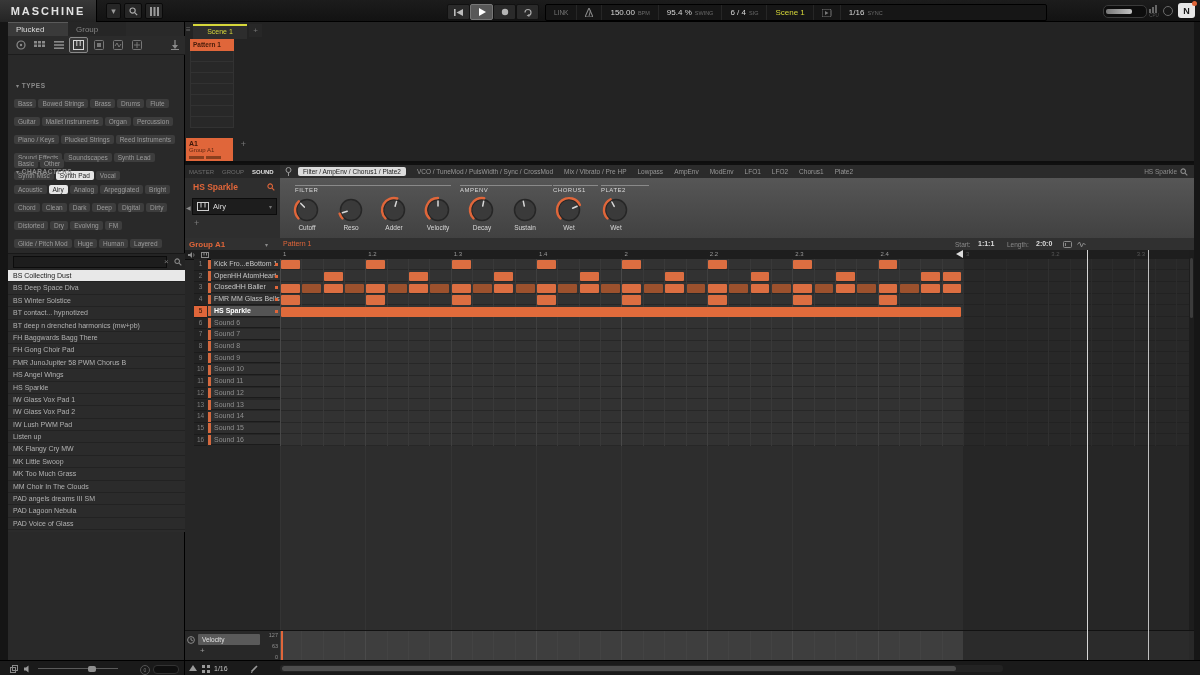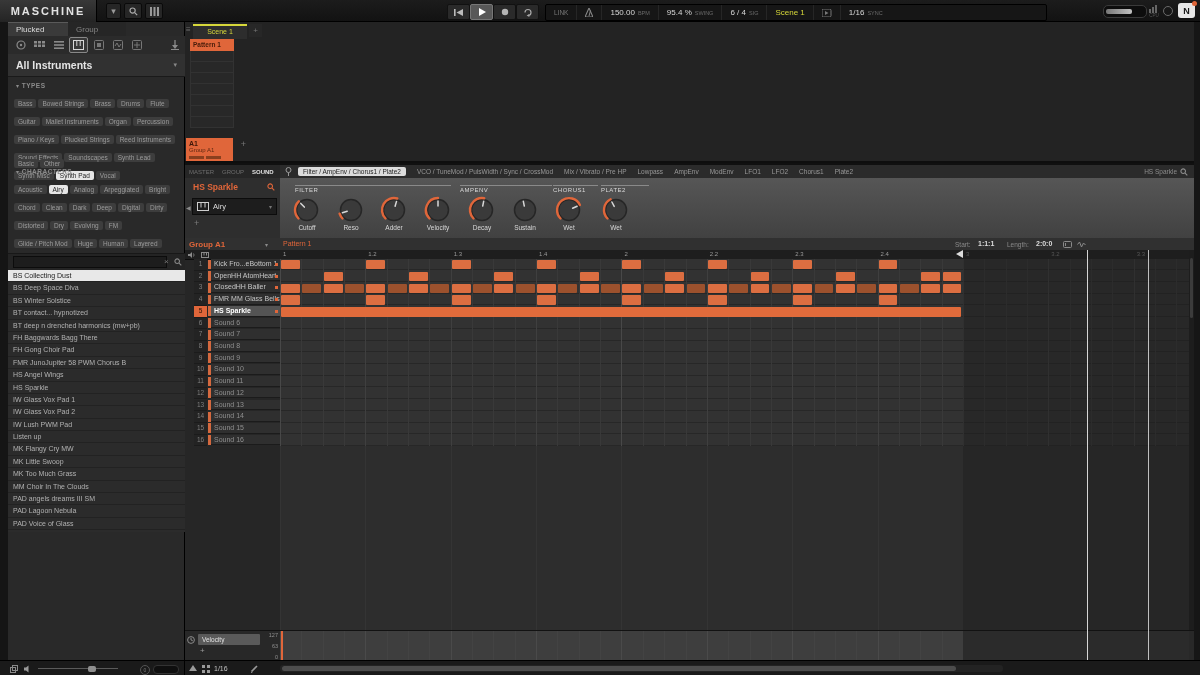--- a/index.html
+++ b/index.html
@@ -243,24 +243,20 @@
       </div>
     <div class="bico" style="margin-left:auto;margin-right:6px;">
         <svg width="10" height="10" viewBox="0 0 10 10">
           <line x1="5" y1="0" x2="5" y2="6" stroke="#8a8a8a" stroke-width="1.3"></line>
           <polygon points="2,5 8,5 5,9" fill="#8a8a8a"></polygon>
           <rect x="1" y="9" width="8" height="1.2" fill="#8a8a8a"></rect>
         </svg>
       </div>
   </div>
 
-  <div class="abs" style="left:0;top:32px;width:177px;height:22px;background:#313131;border-bottom:1px solid #1a1a1a;display:flex;align-items:center;">
-    <span style="color:#e4e4e4;font-weight:bold;font-size:10.5px;padding-left:8px;">All Instruments</span>
-    <span style="margin-left:auto;margin-right:8px;color:#888;font-size:7px;">▾</span>
-  </div>
 
   <div class="txt sec-head" style="left:8px;top:60px;"><span class="chev">▾ </span><span>TYPES</span></div>
   <div class="abs" style="left:5px;top:70px;width:167px;" id="types-tags"><div class="tag">Bass</div><div class="tag">Bowed Strings</div><div class="tag">Brass</div><div class="tag">Drums</div><div class="tag">Flute</div><div class="tag">Guitar</div><div class="tag">Mallet Instruments</div><div class="tag">Organ</div><div class="tag">Percussion</div><div class="tag">Piano / Keys</div><div class="tag">Plucked Strings</div><div class="tag">Reed Instruments</div><div class="tag">Sound Effects</div><div class="tag">Soundscapes</div><div class="tag">Synth Lead</div><div class="tag">Synth Misc</div><div class="tag sel">Synth Pad</div><div class="tag">Vocal</div></div>
   <div class="abs" style="left:5px;top:130px;width:167px;" id="types-extra"><div class="tag">Basic</div><div class="tag">Other</div></div>
 
   <div class="txt sec-head" style="left:8px;top:146px;"><span class="chev">▾ </span><span>CHARACTERS</span></div>
   <div class="abs" style="left:5px;top:156px;width:167px;" id="chars-tags"><div class="tag">Acoustic</div><div class="tag sel">Airy</div><div class="tag">Analog</div><div class="tag">Arpeggiated</div><div class="tag">Bright</div><div class="tag">Chord</div><div class="tag">Clean</div><div class="tag">Dark</div><div class="tag">Deep</div><div class="tag">Digital</div><div class="tag">Dirty</div><div class="tag">Distorted</div><div class="tag">Dry</div><div class="tag">Evolving</div><div class="tag">FM</div><div class="tag">Glide / Pitch Mod</div><div class="tag">Huge</div><div class="tag">Human</div><div class="tag">Layered</div><div class="tag">Lead</div><div class="tag">Lo-Fi</div><div class="tag">Long Release</div><div class="tag">Melodic</div><div class="tag">Monophonic</div><div class="tag">Percussive</div><div class="tag">Poly Aftertouch</div><div class="tag">Processed</div><div class="tag">Riser</div><div class="tag">Sample-based</div><div class="tag">Stabs &amp; Hits</div><div class="tag">Synthetic</div><div class="tag">Tempo-synced</div><div class="tag">Vocoded</div></div>
 
   <div class="abs" style="left:0;top:231px;width:177px;height:16px;background:#242424;border-top:1px solid #181818;border-bottom:1px solid #181818;">
     <input class="abs" style="left: 5px; top: 2px; width: 146px; height: 10px; background: rgb(29, 29, 29); border: 1px solid rgb(12, 12, 12); color: rgb(187, 187, 187); font-size: 7px; padding: 0px 3px;" value="">

